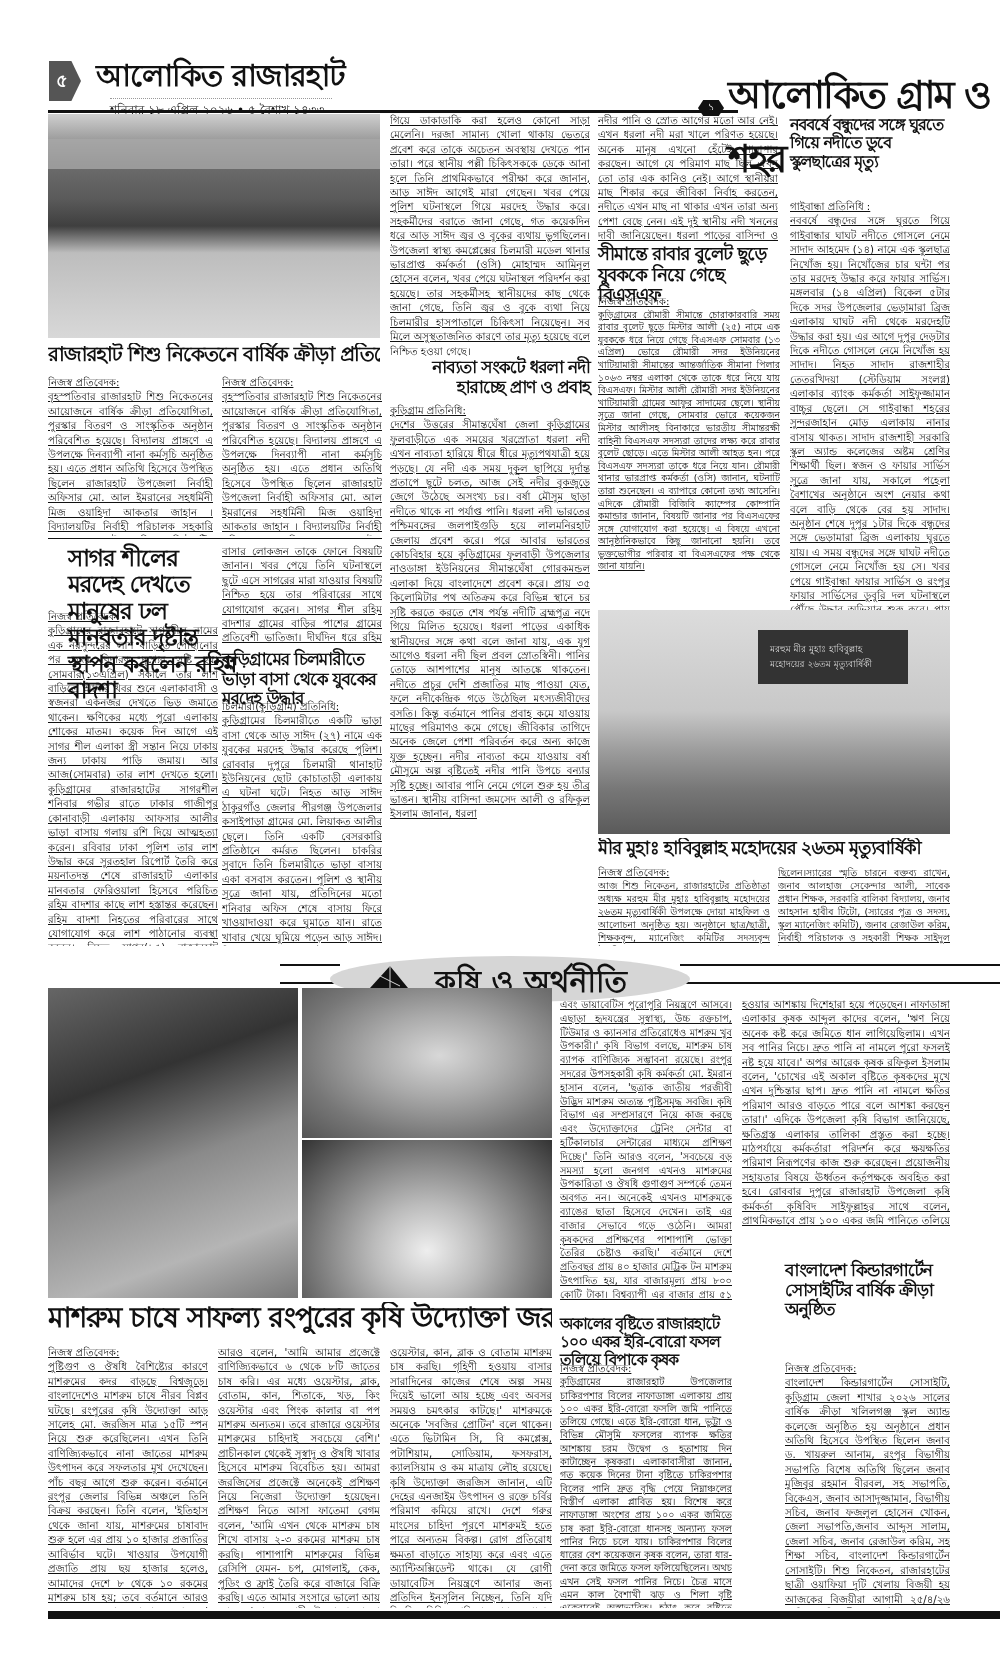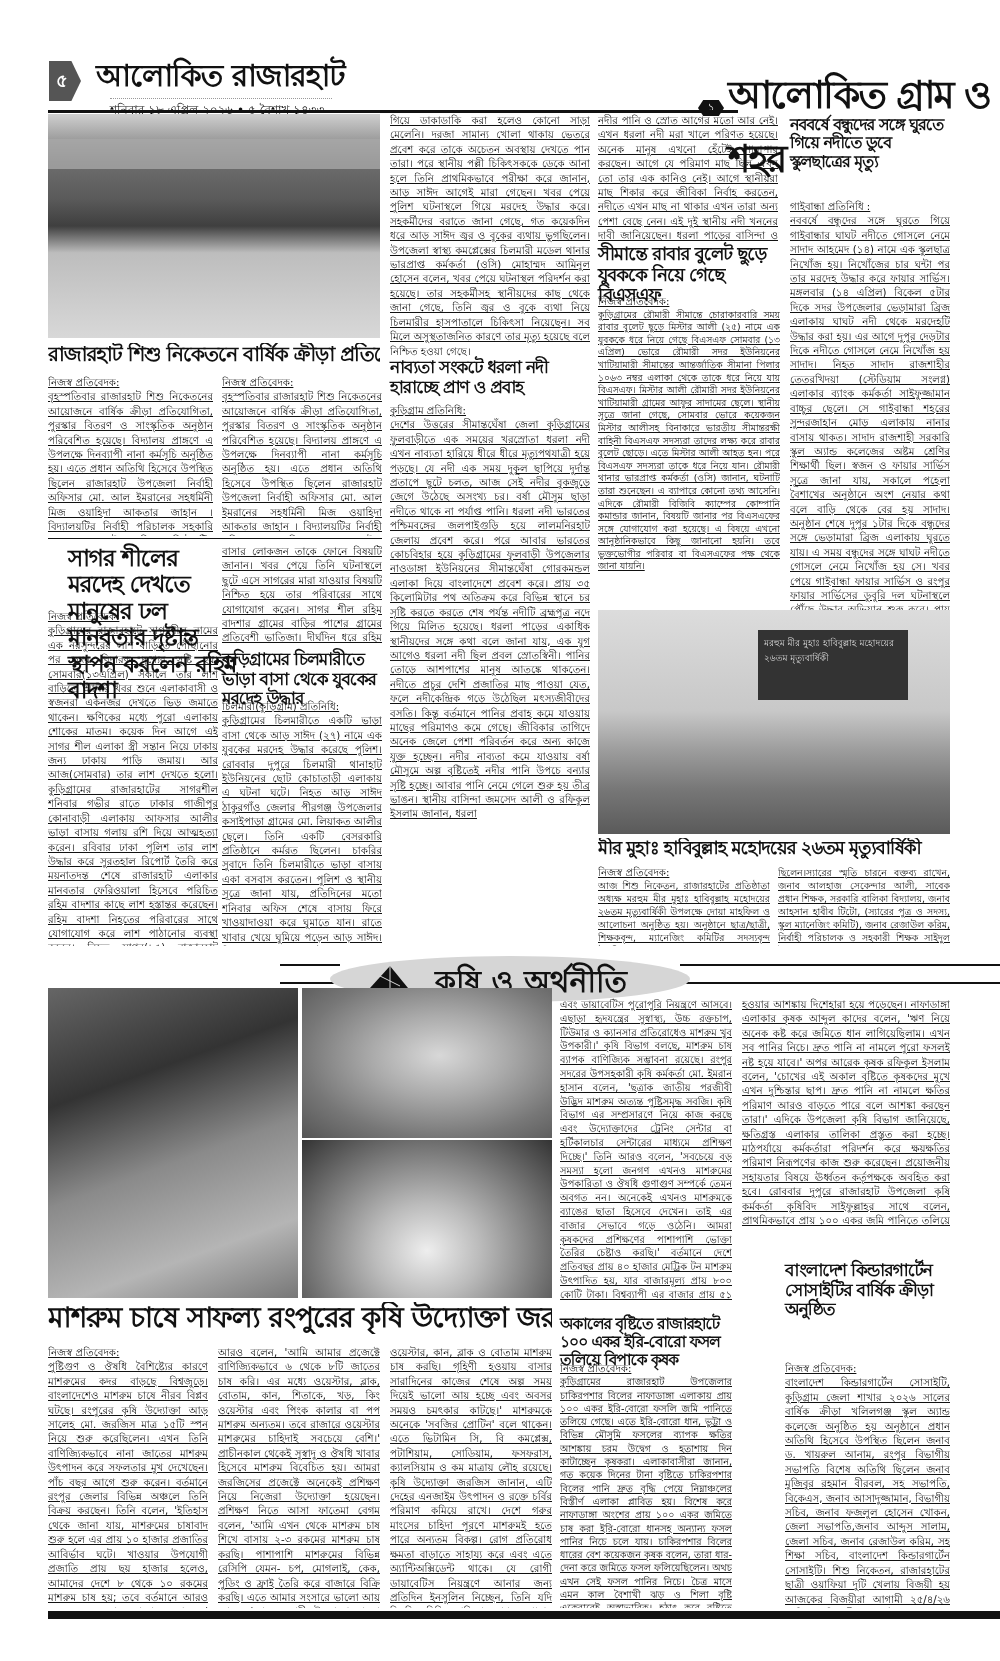--- a/index.html
+++ b/index.html
@@ -13,21 +13,21 @@
   .right-title { left: 728px; top: 65px; font-size: 38px; font-weight: bold; letter-spacing: -2px; font-family: "DejaVu Serif", serif; }
   .rule-top { left: 48px; top: 110px; width: 690px; height: 3px; background: #111; }
   .badge-one { left: 698px; top: 100px; width: 26px; height: 16px; background: #111; color:#fff; font-size: 11px; text-align:center; line-height:16px;
     clip-path: polygon(20% 0, 80% 0, 100% 50%, 80% 100%, 20% 100%, 0 50%); }
   .photo { background: #888; overflow: hidden; }
   .photo-sports { left: 48px; top: 114px; width: 332px; height: 224px;
     background: linear-gradient(180deg, #cfcfcf 0%, #9a9a9a 12%, #6d6d6d 22%, #5a5a5a 38%, #3f3f3f 50%, #bdbdbd 62%, #d8d8d8 100%); }
   .photo-sports::after { content: ""; position: absolute; left: 0; top: 25px; width: 100%; height: 30px; background: #a8a8a8; opacity: .8; }
   .photo-memorial { left: 598px; top: 610px; width: 352px; height: 224px;
     background: linear-gradient(180deg, #dcdcdc 0%, #c8c8c8 45%, #9e9e9e 62%, #777 80%, #5a5a5a 100%); }
-  .banner { position: absolute; left: 160px; top: 20px; width: 150px; height: 70px; background: #333; color: #ddd; font-size: 9px; padding: 6px; }
+  .banner { position: absolute; left: 160px; top: 20px; width: 150px; height: 54px; background: #333; color: #ddd; font-size: 9px; padding: 12px; }
   .photo-mushroom-man { left: 48px; top: 988px; width: 250px; height: 310px;
     background: linear-gradient(160deg, #666 0%, #333 30%, #8a8a8a 55%, #b5b5b5 80%, #777 100%); }
   .photo-mushroom-top { left: 302px; top: 988px; width: 250px; height: 150px;
     background: radial-gradient(ellipse at 55% 45%, #d8d8d8 0%, #aaa 35%, #777 70%, #555 100%); }
   .photo-mushroom-bottom { left: 302px; top: 1140px; width: 250px; height: 158px;
     background: radial-gradient(ellipse at 50% 70%, #eee 0%, #bbb 30%, #777 65%, #333 100%); }
   .hl { font-weight: bold; font-family: "DejaVu Serif", serif; letter-spacing: -1px; line-height: 1.15; }
   .col { font-size: 10.2px; line-height: 14.4px; text-align: justify; overflow: hidden; text-decoration: underline; }
   .byline { font-size: 10.2px; display: block; }
   .hr { background: #111; height: 2px; }
@@ -58,21 +58,21 @@
 <div class="abs col" style="left:222px;top:376px;width:160px;height:160px;">
   <span class="byline">নিজস্ব প্রতিবেদক:</span>
   <span>বৃহস্পতিবার রাজারহাট শিশু নিকেতনের আয়োজনে বার্ষিক ক্রীড়া প্রতিযোগিতা, পুরস্কার বিতরণ ও সাংস্কৃতিক অনুষ্ঠান পরিবেশিত হয়েছে। বিদ্যালয় প্রাঙ্গণে এ উপলক্ষে দিনব্যাপী নানা কর্মসূচি অনুষ্ঠিত হয়। এতে প্রধান অতিথি হিসেবে উপস্থিত ছিলেন রাজারহাট উপজেলা নির্বাহী অফিসার মো. আল ইমরানের সহধর্মিনী মিজ ওয়াহিদা আকতার জাহান । বিদ্যালয়টির নির্বাহী পরিচালক সহকারি অধ্যাপক রেজাউল করিম। প্রতিষ্ঠানটির অধ্যক্ষ প্রভাত চন্দ্র রায়ের সঞ্চালনায়</span>
 </div>
 <div class="abs hr" style="left:48px;top:538px;width:334px;height:1px;"></div>
 
 <div class="abs col" style="left:390px;top:114px;width:200px;height:242px;">
   <span>গিয়ে ডাকাডাকি করা হলেও কোনো সাড়া মেলেনি। দরজা সামান্য খোলা থাকায় ভেতরে প্রবেশ করে তাকে অচেতন অবস্থায় দেখতে পান তারা। পরে স্থানীয় পল্লী চিকিৎসককে ডেকে আনা হলে তিনি প্রাথমিকভাবে পরীক্ষা করে জানান, আড় সাঈদ আগেই মারা গেছেন। খবর পেয়ে পুলিশ ঘটনাস্থলে গিয়ে মরদেহ উদ্ধার করে। সহকর্মীদের বরাতে জানা গেছে, গত কয়েকদিন ধরে আড় সাঈদ জ্বর ও বুকের ব্যথায় ভুগছিলেন। উপজেলা স্বাস্থ্য কমপ্লেক্সের চিলমারী মডেল থানার ভারপ্রাপ্ত কর্মকর্তা (ওসি) মোহাম্মদ আমিনুল হোসেন বলেন, খবর পেয়ে ঘটনাস্থল পরিদর্শন করা হয়েছে। তার সহকর্মীসহ স্থানীয়দের কাছ থেকে জানা গেছে, তিনি জ্বর ও বুকে ব্যথা নিয়ে চিলমারীর হাসপাতালে চিকিৎসা নিয়েছেন। সব মিলে অসুস্থতাজনিত কারণে তার মৃত্যু হয়েছে বলে নিশ্চিত হওয়া গেছে।</span>
 </div>
 
-<div class="abs hl" style="left:390px;top:358px;width:200px;font-size:17px;">নাব্যতা সংকটে ধরলা নদী হারাচ্ছে প্রাণ ও প্রবাহ</div>
+<div class="abs hl" style="left:390px;top:358px;width:200px;font-size:17px;text-align:right;">নাব্যতা সংকটে ধরলা নদী হারাচ্ছে প্রাণ ও প্রবাহ</div>
 <div class="abs col" style="left:390px;top:404px;width:200px;height:500px;">
   <span class="byline">কুড়িগ্রাম প্রতিনিধি:</span>
   <span>দেশের উত্তরের সীমান্তঘেঁষা জেলা কুড়িগ্রামের ফুলবাড়ীতে এক সময়ের খরস্রোতা ধরলা নদী এখন নাব্যতা হারিয়ে ধীরে ধীরে মৃত্যুপথযাত্রী হয়ে পড়ছে। যে নদী এক সময় দুকূল ছাপিয়ে দুর্দান্ত প্রতাপে ছুটে চলত, আজ সেই নদীর বুকজুড়ে জেগে উঠেছে অসংখ্য চর। বর্ষা মৌসুম ছাড়া নদীতে থাকে না পর্যাপ্ত পানি। ধরলা নদী ভারতের পশ্চিমবঙ্গের জলপাইগুড়ি হয়ে লালমনিরহাট জেলায় প্রবেশ করে। পরে আবার ভারতের কোচবিহার হয়ে কুড়িগ্রামের ফুলবাড়ী উপজেলার নাওডাঙ্গা ইউনিয়নের সীমান্তঘেঁষা গোরকমন্ডল এলাকা দিয়ে বাংলাদেশে প্রবেশ করে। প্রায় ৩৫ কিলোমিটার পথ অতিক্রম করে বিভিন্ন স্থানে চর সৃষ্টি করতে করতে শেষ পর্যন্ত নদীটি ব্রহ্মপুত্র নদে গিয়ে মিলিত হয়েছে। ধরলা পাড়ের একাধিক স্থানীয়দের সঙ্গে কথা বলে জানা যায়, এক যুগ আগেও ধরলা নদী ছিল প্রবল স্রোতস্বিনী। পানির তোড়ে আশপাশের মানুষ আতঙ্কে থাকতেন। নদীতে প্রচুর দেশি প্রজাতির মাছ পাওয়া যেত, ফলে নদীকেন্দ্রিক গড়ে উঠেছিল মৎস্যজীবীদের বসতি। কিন্তু বর্তমানে পানির প্রবাহ কমে যাওয়ায় মাছের পরিমাণও কমে গেছে। জীবিকার তাগিদে অনেক জেলে পেশা পরিবর্তন করে অন্য কাজে যুক্ত হচ্ছেন। নদীর নাব্যতা কমে যাওয়ায় বর্ষা মৌসুমে অল্প বৃষ্টিতেই নদীর পানি উপচে বন্যার সৃষ্টি হচ্ছে। আবার পানি নেমে গেলে শুরু হয় তীব্র ভাঙন। স্থানীয় বাসিন্দা জমসেদ আলী ও রফিকুল ইসলাম জানান, ধরলা</span>
 </div>
 <div class="abs col" style="left:598px;top:114px;width:180px;height:128px;">
   <span>নদীর পানি ও স্রোত আগের মতো আর নেই। এখন ধরলা নদী মরা খালে পরিণত হয়েছে। অনেক মানুষ এখনো হেঁটেই পারাপার করছেন। আগে যে পরিমাণ মাছ ছিল এখন তো তার এক কানিও নেই। আগে স্থানীয়রা মাছ শিকার করে জীবিকা নির্বাহ করতেন, নদীতে এখন মাছ না থাকার এখন তারা অন্য পেশা বেছে নেন। এই দুই স্থানীয় নদী খননের দাবী জানিয়েছেন। ধরলা পাড়ের বাসিন্দা ও প্রধান শিক্ষক নজরুল ইসলাম, নদী আমাদের জীববৈচিত্র্যের একটি গুরুত্বপূর্ণ অংশ। তাই নদীটি দ্রুত খননের মাধ্যমে ধরলা নদীকে পুনরুদ্ধার করা খুবই জরুরি।</span>
 </div>
 
 <div class="abs hl" style="left:598px;top:244px;width:182px;font-size:18px;">সীমান্তে রাবার বুলেট ছুড়ে যুবককে নিয়ে গেছে বিএসএফ</div>
 <div class="abs col" style="left:598px;top:296px;width:182px;height:306px;font-size:9.2px;line-height:12.6px;">

